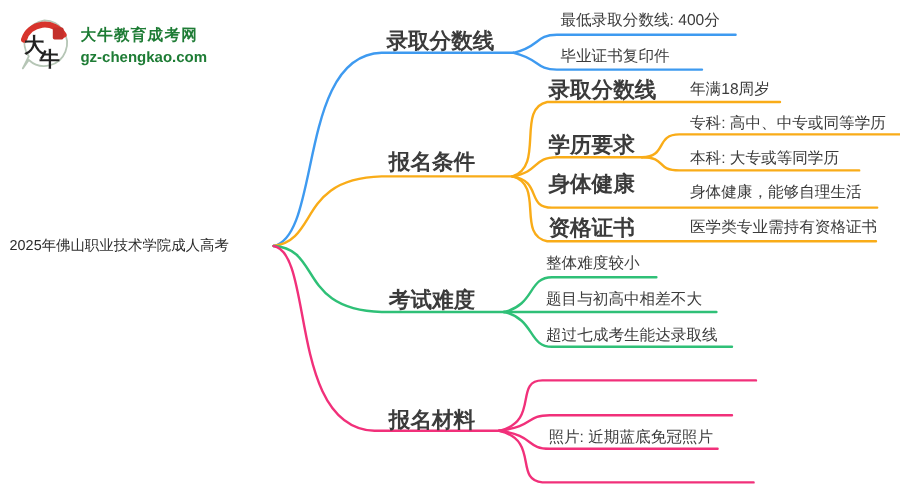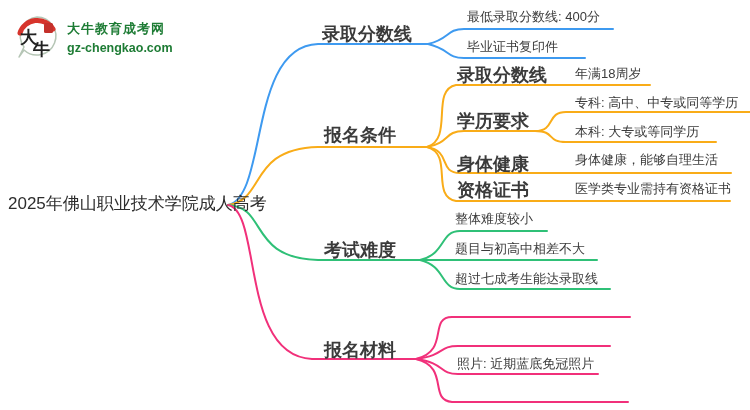--- a/index.html
+++ b/index.html
@@ -7,21 +7,21 @@
     position:relative;width:750px;height:410px;background:#ffffff;overflow:hidden;
     font-family:"Liberation Sans","DejaVu Sans",sans-serif;
   }
   svg.links{position:absolute;left:0;top:0;z-index:1;}
   svg.links path{fill:none;stroke-width:2;stroke-linecap:round;}
   .node{
     position:absolute;z-index:2;white-space:nowrap;color:#3b3b3b;
     font-size:13px;line-height:16px;cursor:default;
   }
   .node.l1{font-size:18px;font-weight:bold;}
-  .node.root{font-size:17px;color:#2d2d2d;text-align:right;}
+  .node.root{font-size:12px;color:#2d2d2d;text-align:right;}
   .logo{position:absolute;left:12px;top:12px;display:flex;align-items:center;z-index:3;}
   .logo-icon{width:50px;height:50px;}
   .logo-text{margin-left:5px;}
   .logo-title{font-size:13px;font-weight:bold;color:#1e7c35;letter-spacing:1px;line-height:20px;}
   .logo-subtitle{font-size:12.5px;font-weight:bold;color:#1e7c35;line-height:14px;margin-top:2px;}
 </style>
 </head>
 <body>
 
 <div class="canvas">
@@ -71,21 +71,21 @@
   <div class="node l1" style="left:322px;top:26px">录取分数线</div>
   <div class="node l1" style="left:324px;top:127px">报名条件</div>
   <div class="node l1" style="left:324px;top:242px">考试难度</div>
   <div class="node l1" style="left:324px;top:342px">报名材料</div>
 
   <div class="node" style="left:467px;top:9px">最低录取分数线: 400分</div>
   <div class="node" style="left:467px;top:39px">毕业证书复印件</div>
 
   <div class="node l1" style="left:457px;top:67px">录取分数线</div>
   <div class="node l1" style="left:457px;top:113px">学历要求</div>
-  <div class="node l1" style="left:457px;top:156px">身体健康</div>
+  <div class="node l1" style="left:457px;top:145px">身体健康</div>
   <div class="node l1" style="left:457px;top:182px">资格证书</div>
 
   <div class="node" style="left:575px;top:66px">年满18周岁</div>
   <div class="node" style="left:575px;top:95px">专科: 高中、中专或同等学历</div>
   <div class="node" style="left:575px;top:124px">本科: 大专或等同学历</div>
   <div class="node" style="left:575px;top:152px">身体健康，能够自理生活</div>
   <div class="node" style="left:575px;top:181px">医学类专业需持有资格证书</div>
 
   <div class="node" style="left:455px;top:211px">整体难度较小</div>
   <div class="node" style="left:455px;top:241px">题目与初高中相差不大</div>

